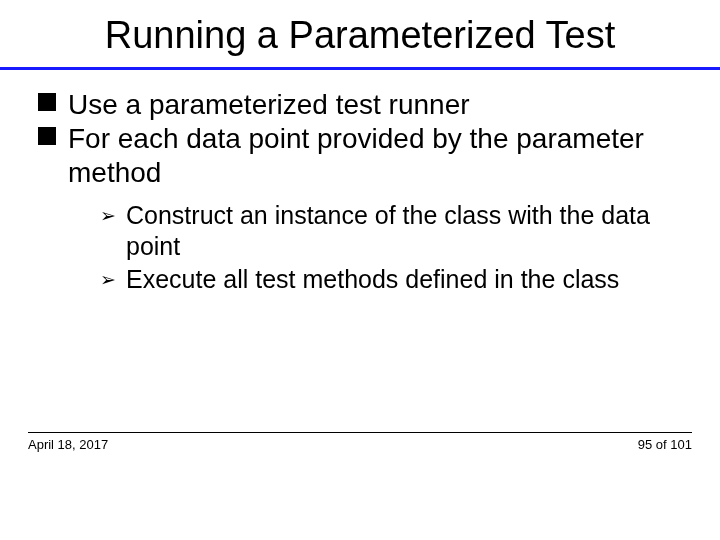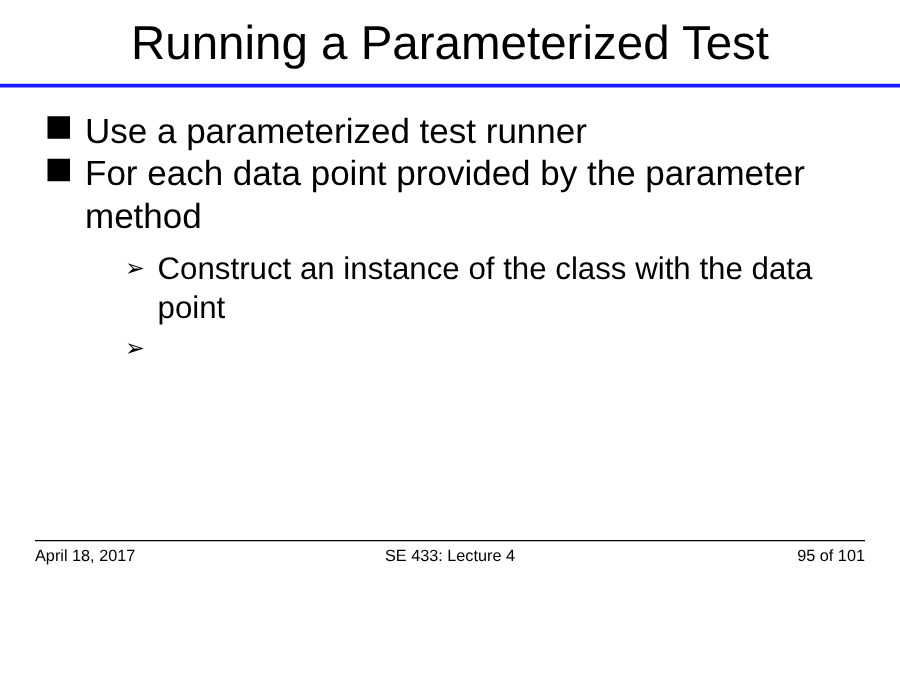--- a/index.html
+++ b/index.html
@@ -107,28 +107,28 @@
       <li class="bullet-1">
         <span class="bullet-marker"></span>
         <span>For each data point provided by the parameter method</span>
         <ul class="sub-bullets">
           <li class="bullet-2">
             <span class="chevron">➢</span>
             <span>Construct an instance of the class with the data point</span>
           </li>
           <li class="bullet-2">
             <span class="chevron">➢</span>
+            <span>Execute all test methods defined in the class</span>
           </li>
         </ul>
       </li>
     </ul>
   </div>
   <div class="footer">
     <hr class="footer-rule">
     <div class="footer-row">
       <div class="footer-left">April 18, 2017</div>
-      <div class="footer-center">SE 433: Lecture 4</div>
       <div class="footer-right">
         <span>95</span><span> of </span><span>101</span>
       </div>
     </div>
   </div>
 </div>
 
 </body></html>

